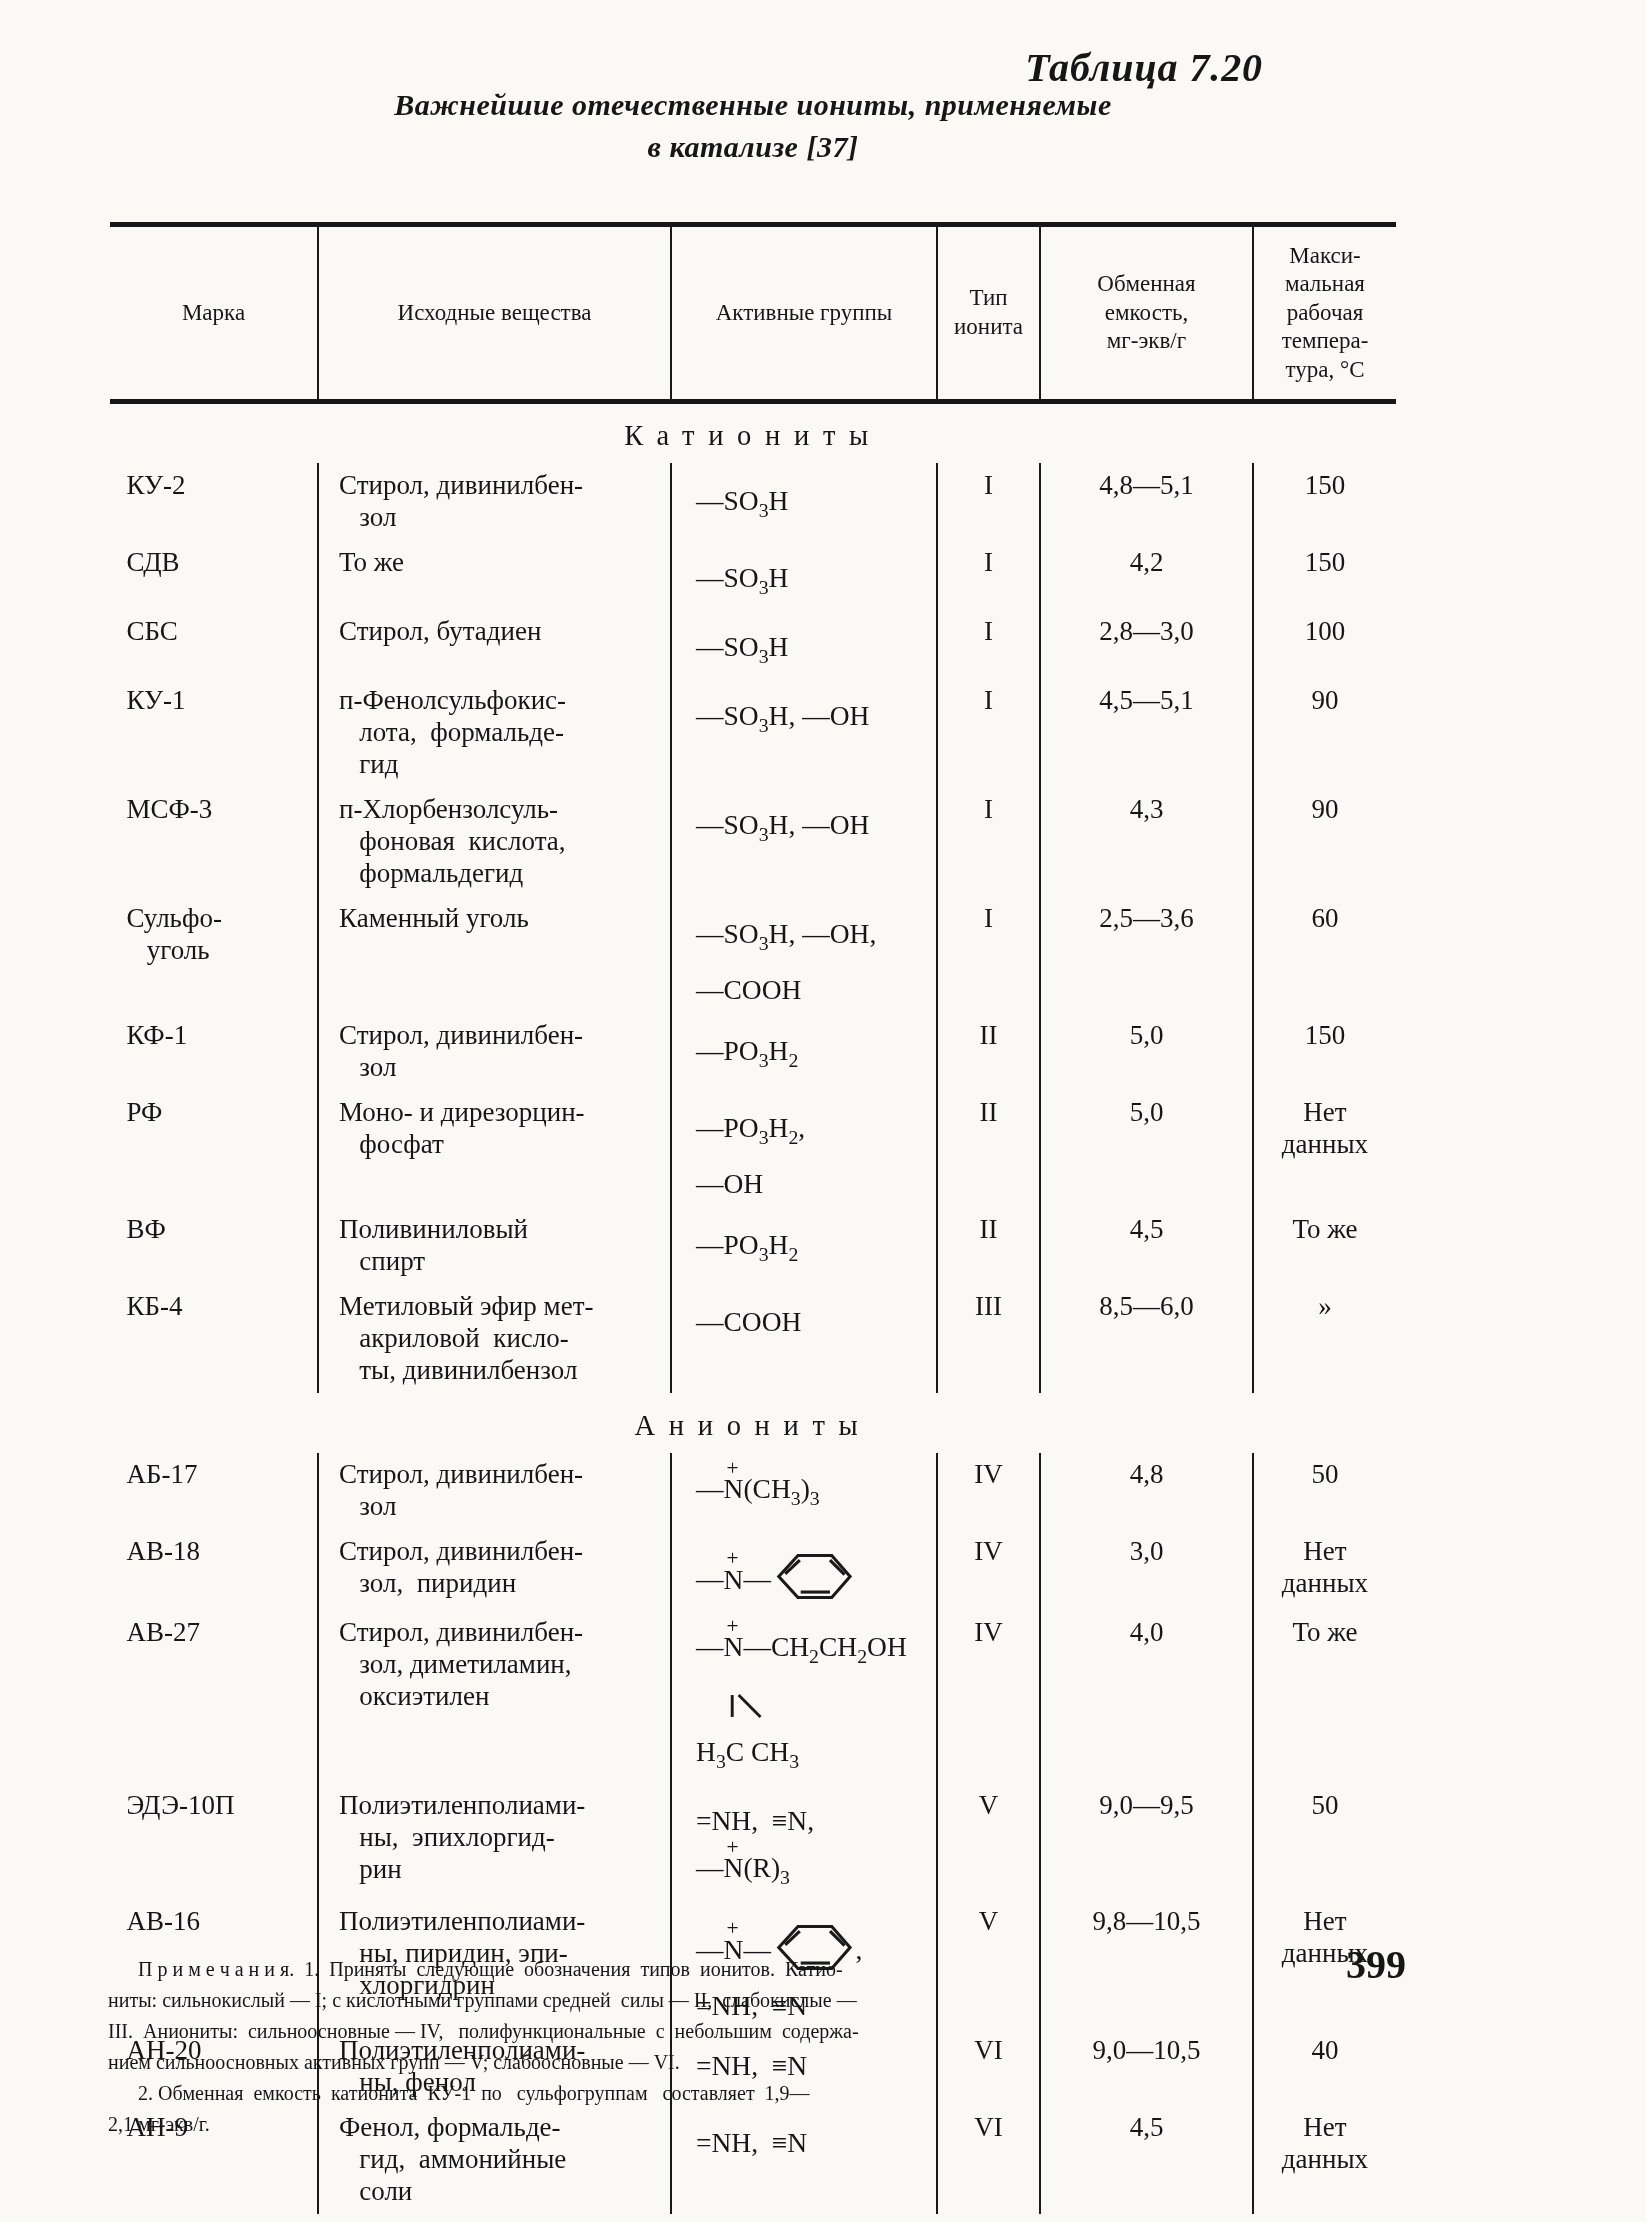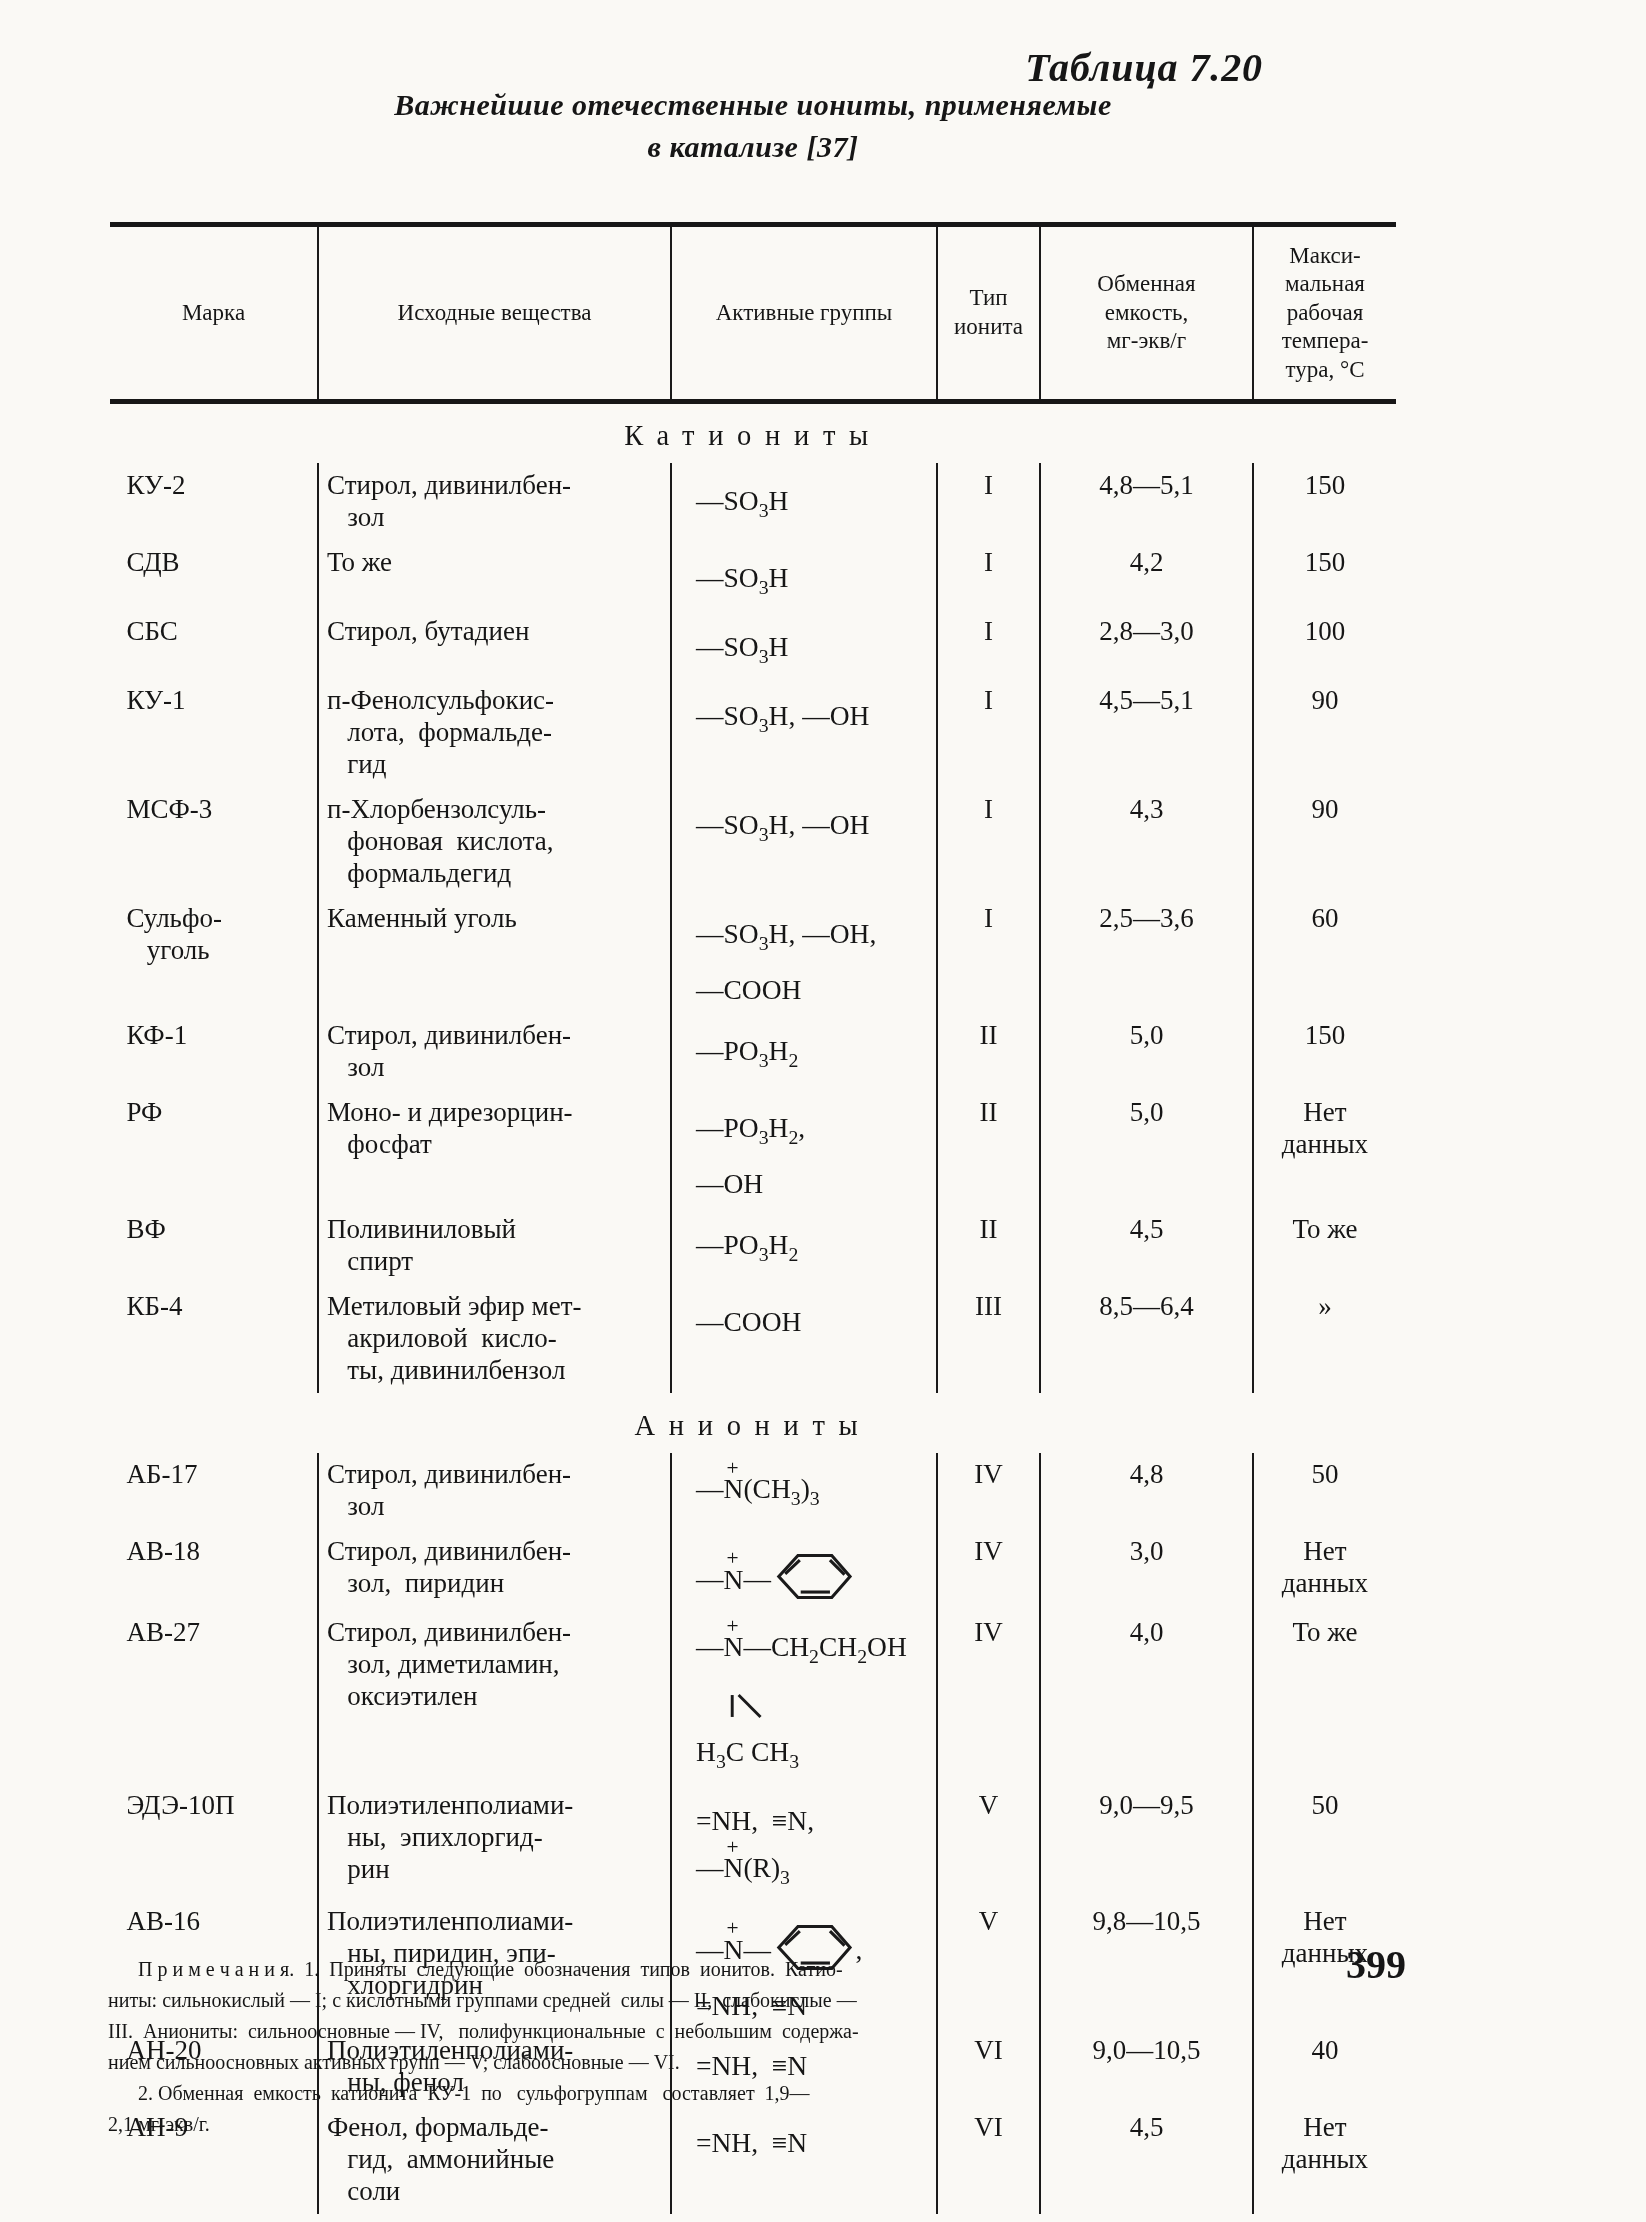--- a/index.html
+++ b/index.html
@@ -35,21 +35,21 @@
     border-bottom:5.5px solid #171717;
     font-weight:normal;font-size:23px;line-height:28.5px;
     text-align:center;vertical-align:middle;
     white-space:pre-line;padding:14.7px 3.7px;
   }
   tbody td{
     vertical-align:top;font-size:27px;line-height:32px;
     padding:5.5px 3.7px 7.3px 3.7px;white-space:pre;
   }
   td.marka{padding-left:16.5px;}
-  td.subst{padding-left:8px;}
+  td.subst{padding-left:20px;}
   td.groups{padding-left:24px;font-size:27.5px;}
   td.type{text-align:center;}
   td.cap{text-align:center;}
   td.temp{text-align:center;white-space:pre-line;}
   tr.section-row td{
     border-left:none;text-align:center;
     font-size:28.5px;letter-spacing:0.48em;
     padding:16.5px 0 11px 0;white-space:normal;
   }
   .fl{display:block;margin-top:16px;}
@@ -204,21 +204,21 @@
       <td class="temp">То же</td>
     </tr>
 
     <tr>
       <td class="marka">КБ-4</td>
       <td class="subst">Метиловый эфир мет-
    акриловой  кисло-
    ты, дивинилбензол</td>
       <td class="groups"><span class="fl">—COOH</span></td>
       <td class="type">III</td>
-      <td class="cap">8,5—6,4</td>
+      <td class="cap">8,5—6,0</td>
       <td class="temp">»</td>
     </tr>
 
     <tr class="section-row">
       <td colspan="6">Аниониты</td>
     </tr>
 
     <tr>
       <td class="marka">АБ-17</td>
       <td class="subst">Стирол, дивинилбен-

